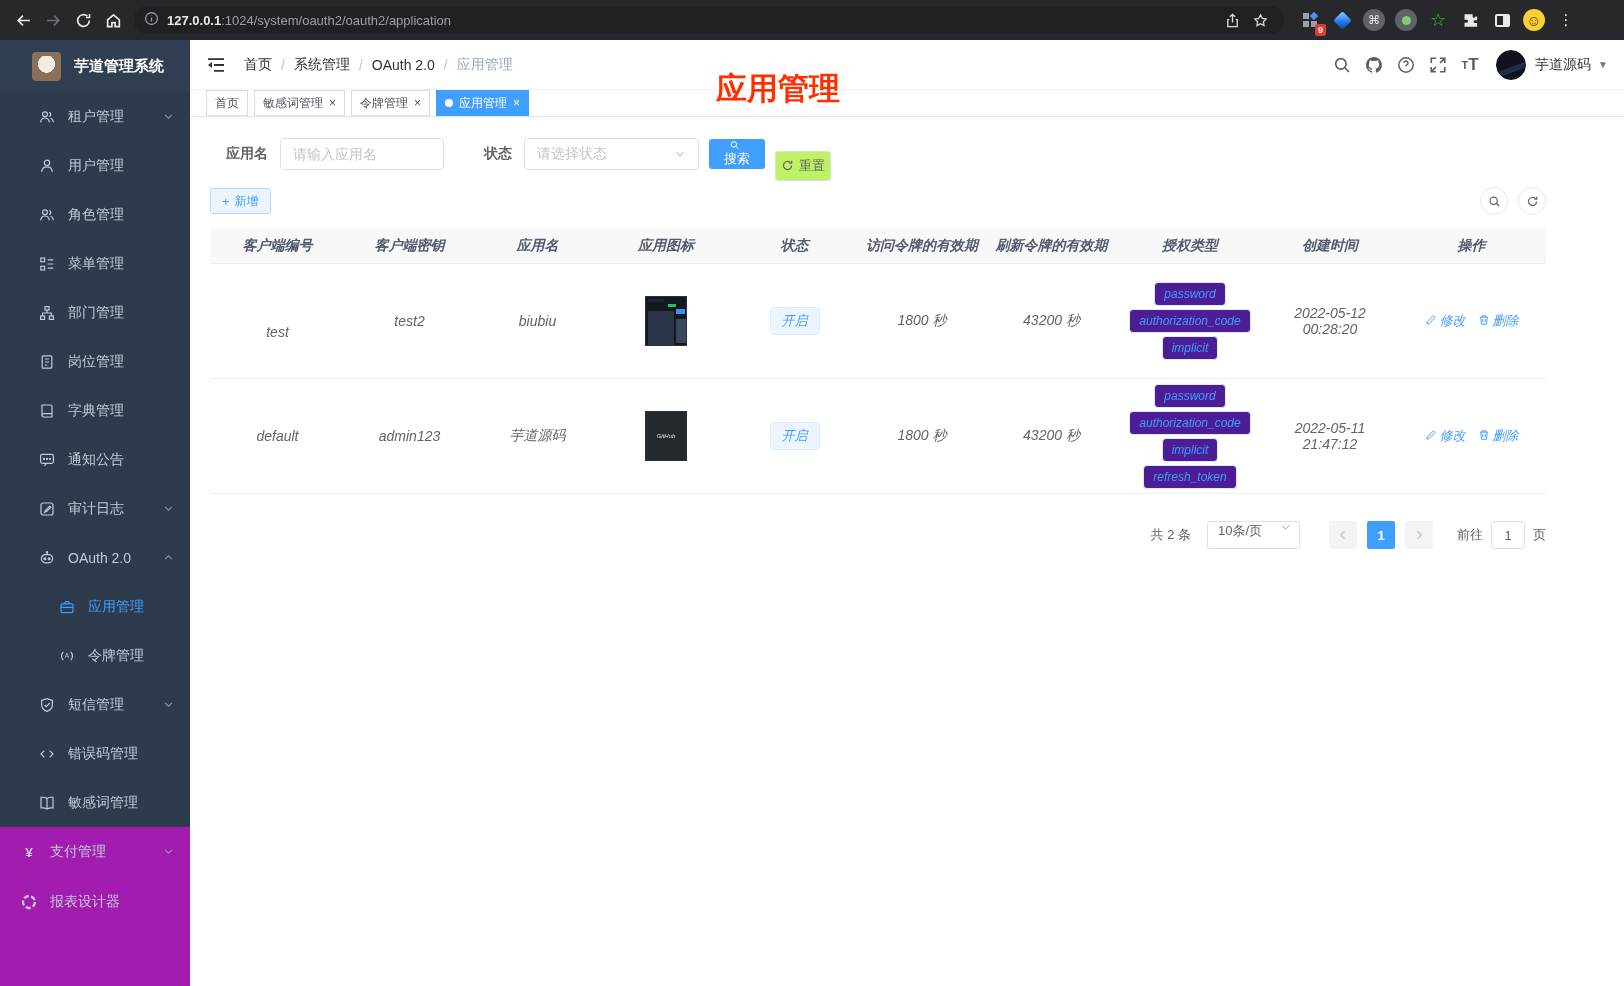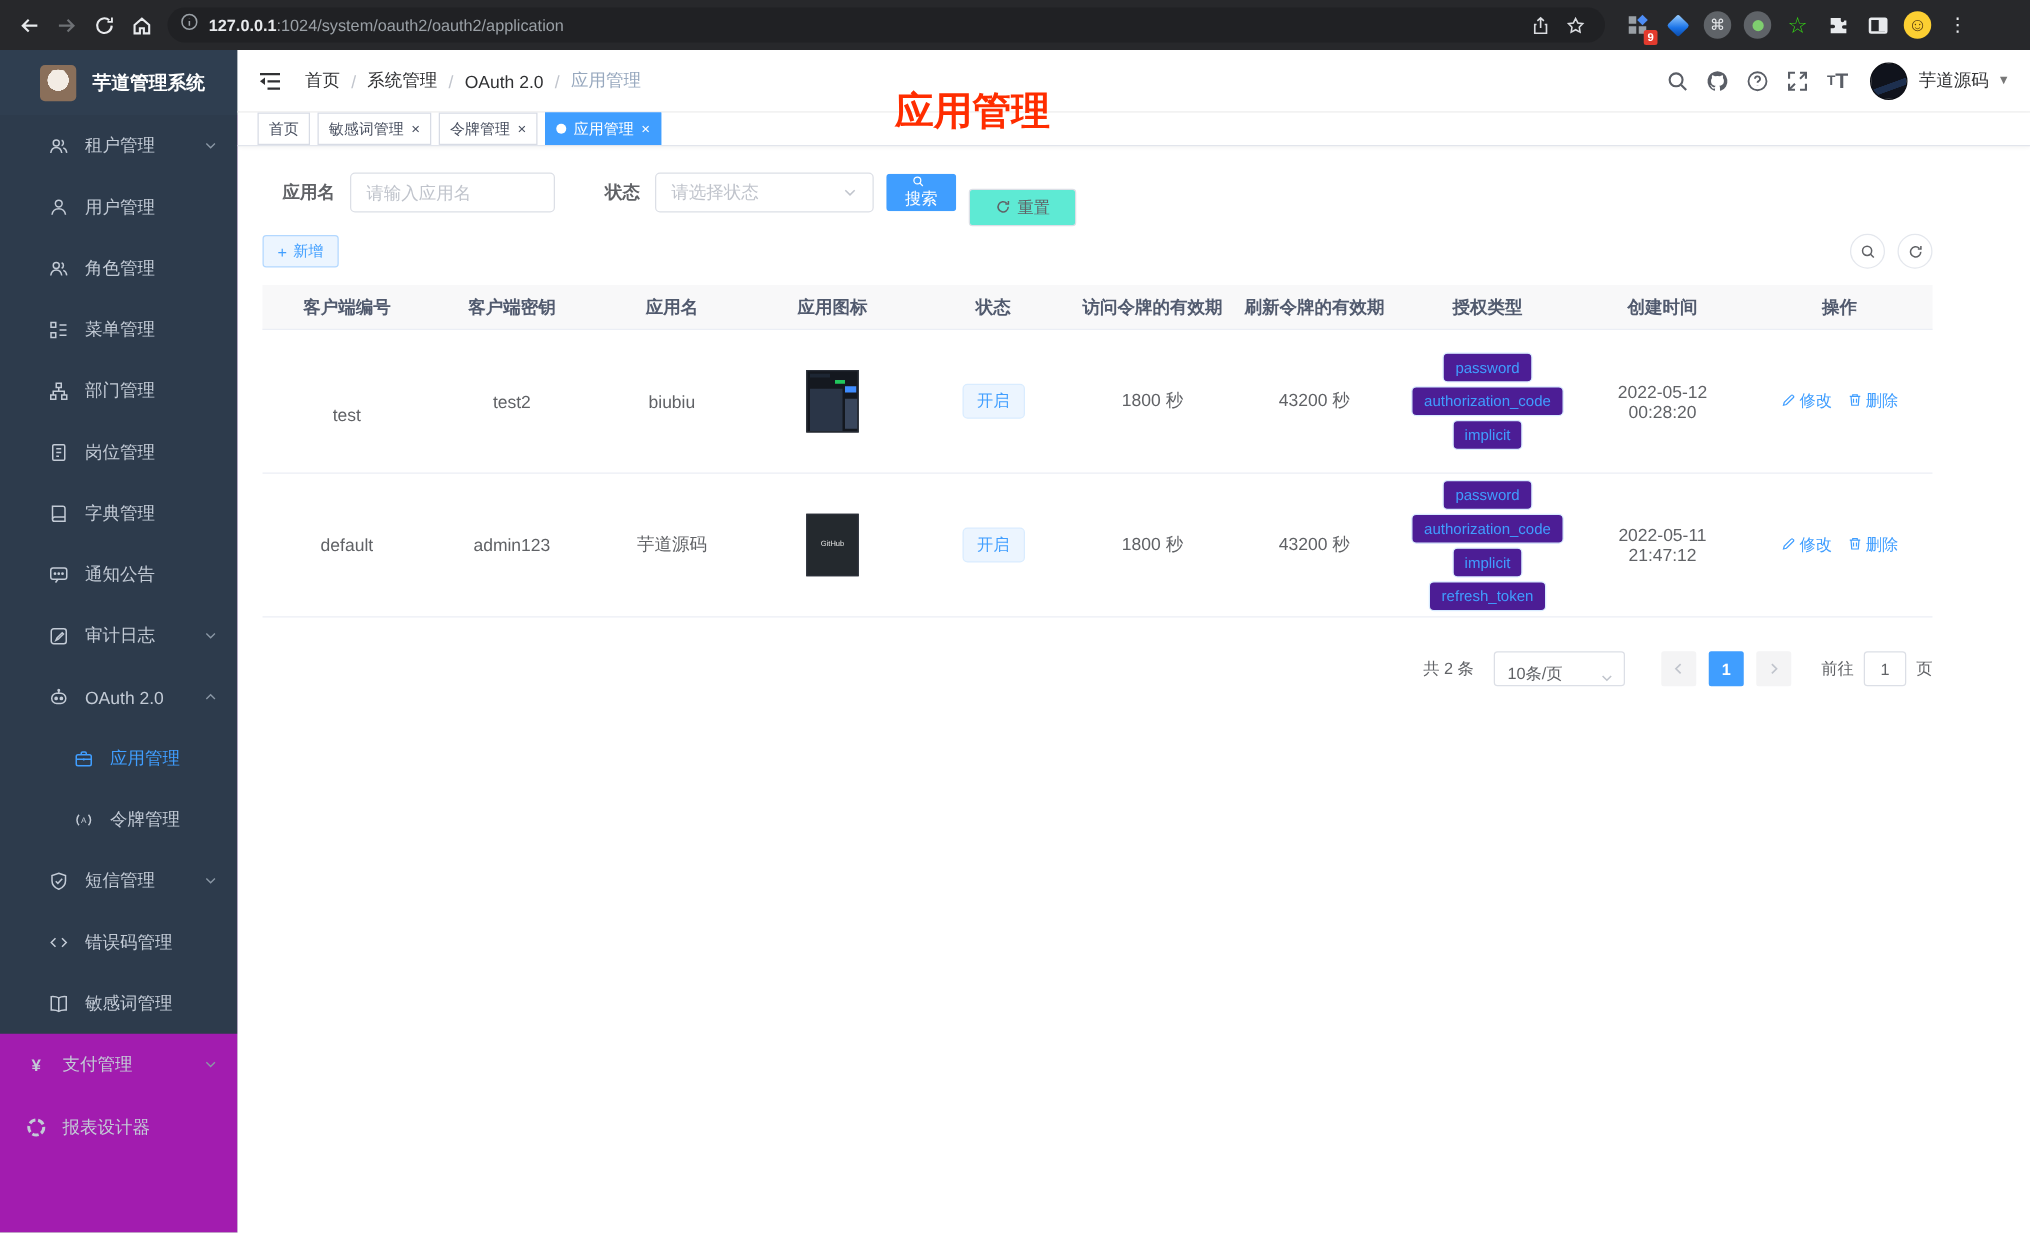--- a/index.html
+++ b/index.html
@@ -99,32 +99,32 @@
   .f-input::placeholder { color:#c0c4cc; }
   .f-select { width:175px; height:32px; border:1px solid #dcdfe6; border-radius:4px; padding:0 12px;
               font-size:14px; color:#c0c4cc; display:flex; align-items:center; margin-right:10px; cursor:pointer;}
   .f-select .ph { flex:1; }
   .f-select svg { width:12px; height:12px; color:#c0c4cc; }
   .gap40 { width:40px; }
   .btn { height:30px; border-radius:3px; font-size:13px; display:inline-flex; align-items:center;
          justify-content:center; cursor:pointer; border:1px solid transparent; }
   .btn svg { width:13px; height:13px; margin-right:5px; }
   .btn-primary { background:#409eff; color:#fff; padding:0 14px;flex-direction:column; }
-  .btn-plain { background:#5eead4; color:#606266; border-color:#dcdfe6; padding:0 20px; margin-left:10px;margin-top:23px; }
+  .btn-plain { background:#bef264; color:#606266; border-color:#dcdfe6; padding:0 5px; margin-left:10px;margin-top:23px; }
   .toolbar { margin-top:17px; display:flex; align-items:center; }
   .btn-add { height:26px; font-size:12px; background:#ecf5ff; border:1px solid #b3d8ff; color:#409eff;
              border-radius:3px; padding:0 11px; display:inline-flex; align-items:center; cursor:pointer; }
   .btn-add .plus { margin-right:5px; font-size:13px; }
   .tool-circles { margin-left:auto; display:flex; gap:10px; }
   .circle-btn { width:28px; height:28px; border-radius:50%; border:1px solid #e4e7ed; background:#fff;
                 color:#606266; display:flex; align-items:center; justify-content:center; cursor:pointer; }
   .circle-btn svg { width:13px; height:13px; }
 
   
-  .tbl { margin-top:13px; font-size:14px; color:#606266; }
+  .tbl { margin-top:13px; font-size:14px; color:#606266;font-style:italic; }
   .tr { display:flex; align-items:center; border-bottom:1px solid #ebeef5; }
   .tr.head { background:#f8f8f9; color:#515a6e; font-weight:bold; height:36px; border-bottom:1px solid #ebeef5; }
   .tr.body-row { height:115px; }
   .td { display:flex; align-items:center; justify-content:center; text-align:center; padding:0 4px; }
   .el-tag { background:#ecf5ff; border:1px solid #d9ecff; color:#409eff; border-radius:4px;
             font-size:13px; height:28px; line-height:26px; padding:0 11px; display:inline-block; cursor:pointer;}
   .g-tag { background:#4c1d95; border:1px solid #d9ecff; color:#409eff; border-radius:4px;
            font-size:12px; height:24px; line-height:22px; padding:0 9px; display:inline-block; white-space:nowrap;}
   .g-stack { display:flex; flex-direction:column; align-items:center; gap:3px; }
   .app-thumb { width:42px; height:50px; background:#14181f; border:1px solid #2a2f38; position:relative; overflow:hidden;}
@@ -138,22 +138,22 @@
   .thumb-gh { display:flex; align-items:center; justify-content:center; background:#24292e; }
   .thumb-gh span { color:#e6e6e6; font-size:6px; letter-spacing:0; }
   .op { color:#409eff; font-size:13px; display:inline-flex; align-items:center; cursor:pointer; }
   .op svg { width:12px; height:12px; margin-right:3px; }
   .op + .op { margin-left:12px; }
 
   
   .pager { margin-top:27px; display:flex; align-items:center; justify-content:flex-end;
            font-size:13px; color:#606266; }
   .pg-total { margin-right:16px; }
-  .pg-size { width:105px; height:28px; border:1px solid #dcdfe6; border-radius:3px; display:flex;
-             align-items:flex-end; padding:0 8px 0 10px; margin-right:24px; cursor:pointer; }
+  .pg-size { width:93px; height:28px; border:1px solid #dcdfe6; border-radius:3px; display:flex;
+             align-items:flex-start; padding:0 8px 0 10px; margin-right:24px; cursor:pointer; }
   .pg-size span { flex:1; }
   .pg-size svg { width:11px; height:11px; color:#c0c4cc; }
   .pg-btn { width:28px; height:28px; border-radius:2px; background:#f4f4f5; color:#c0c4cc;
             display:flex; align-items:center; justify-content:center; margin:0 5px; cursor:pointer; }
   .pg-btn svg { width:12px; height:12px; }
   .pg-cur { width:28px; height:28px; border-radius:2px; background:#409eff; color:#fff; font-weight:bold;
             display:flex; align-items:center; justify-content:center; margin:0 5px; cursor:pointer; }
   .pg-goto { margin-left:19px; }
   .pg-input { width:34px; height:28px; border:1px solid #dcdfe6; border-radius:3px; text-align:center;
               font-size:13px; color:#606266; margin:0 8px; outline:none; }

